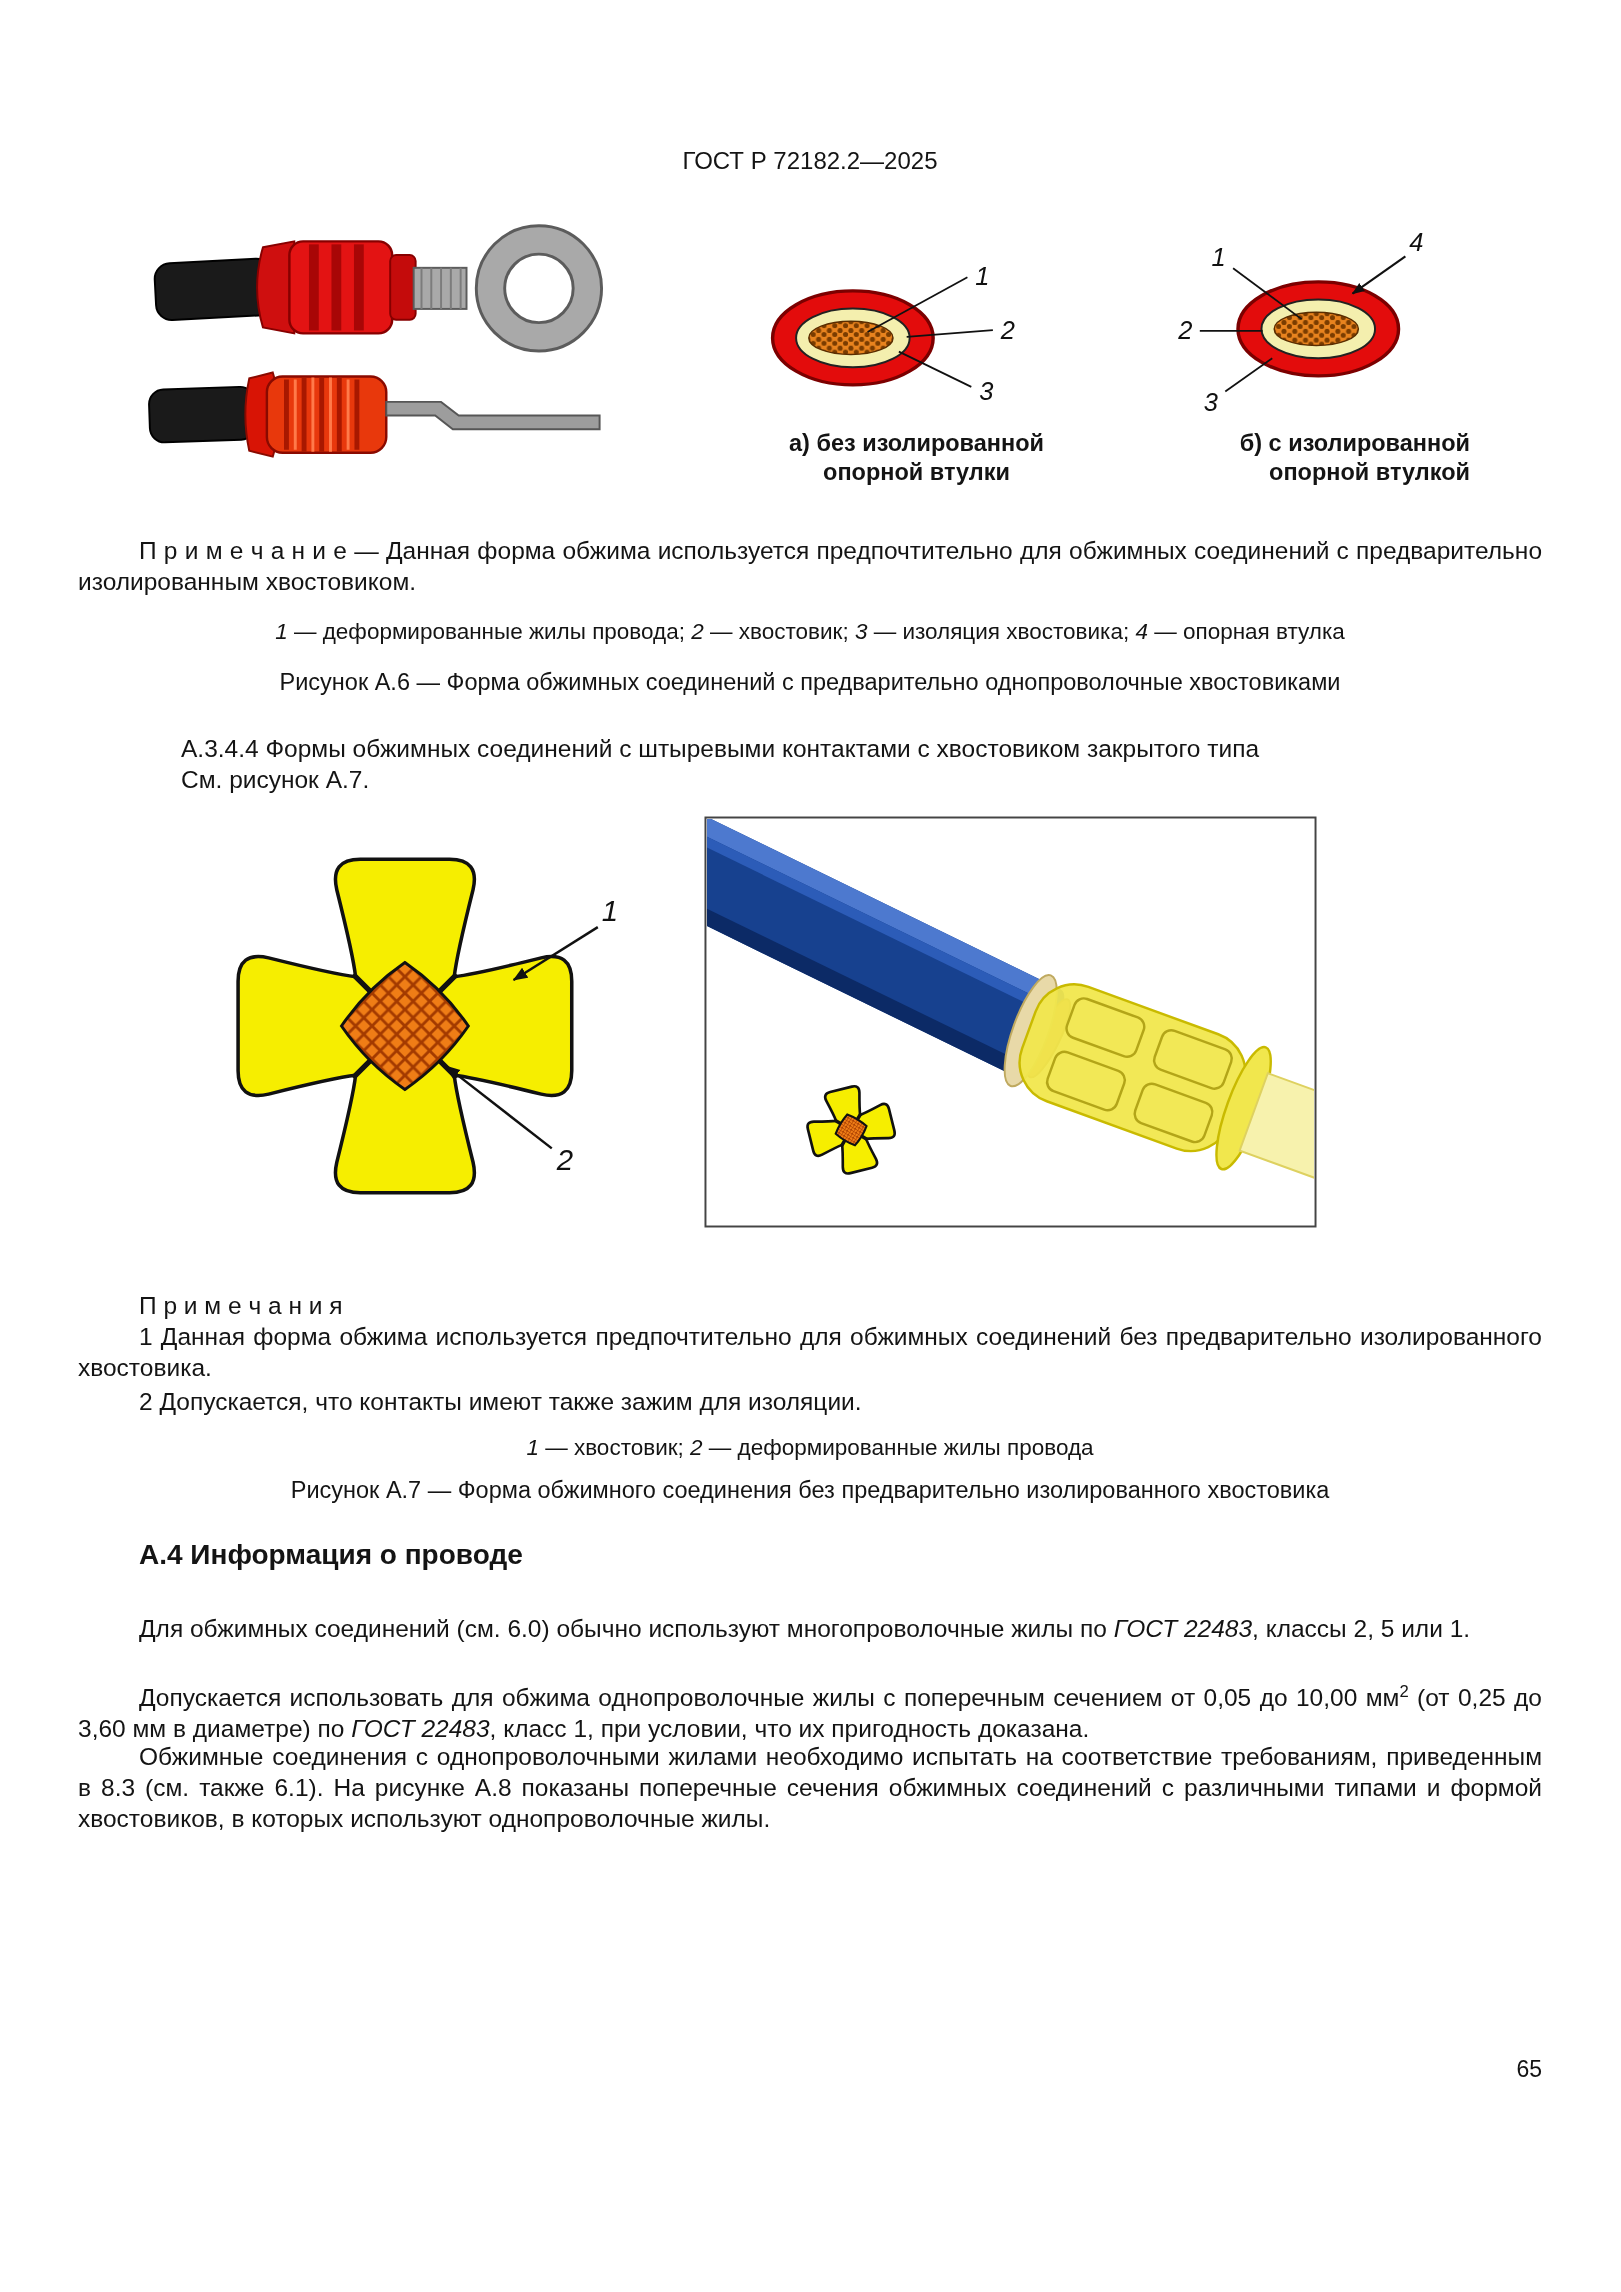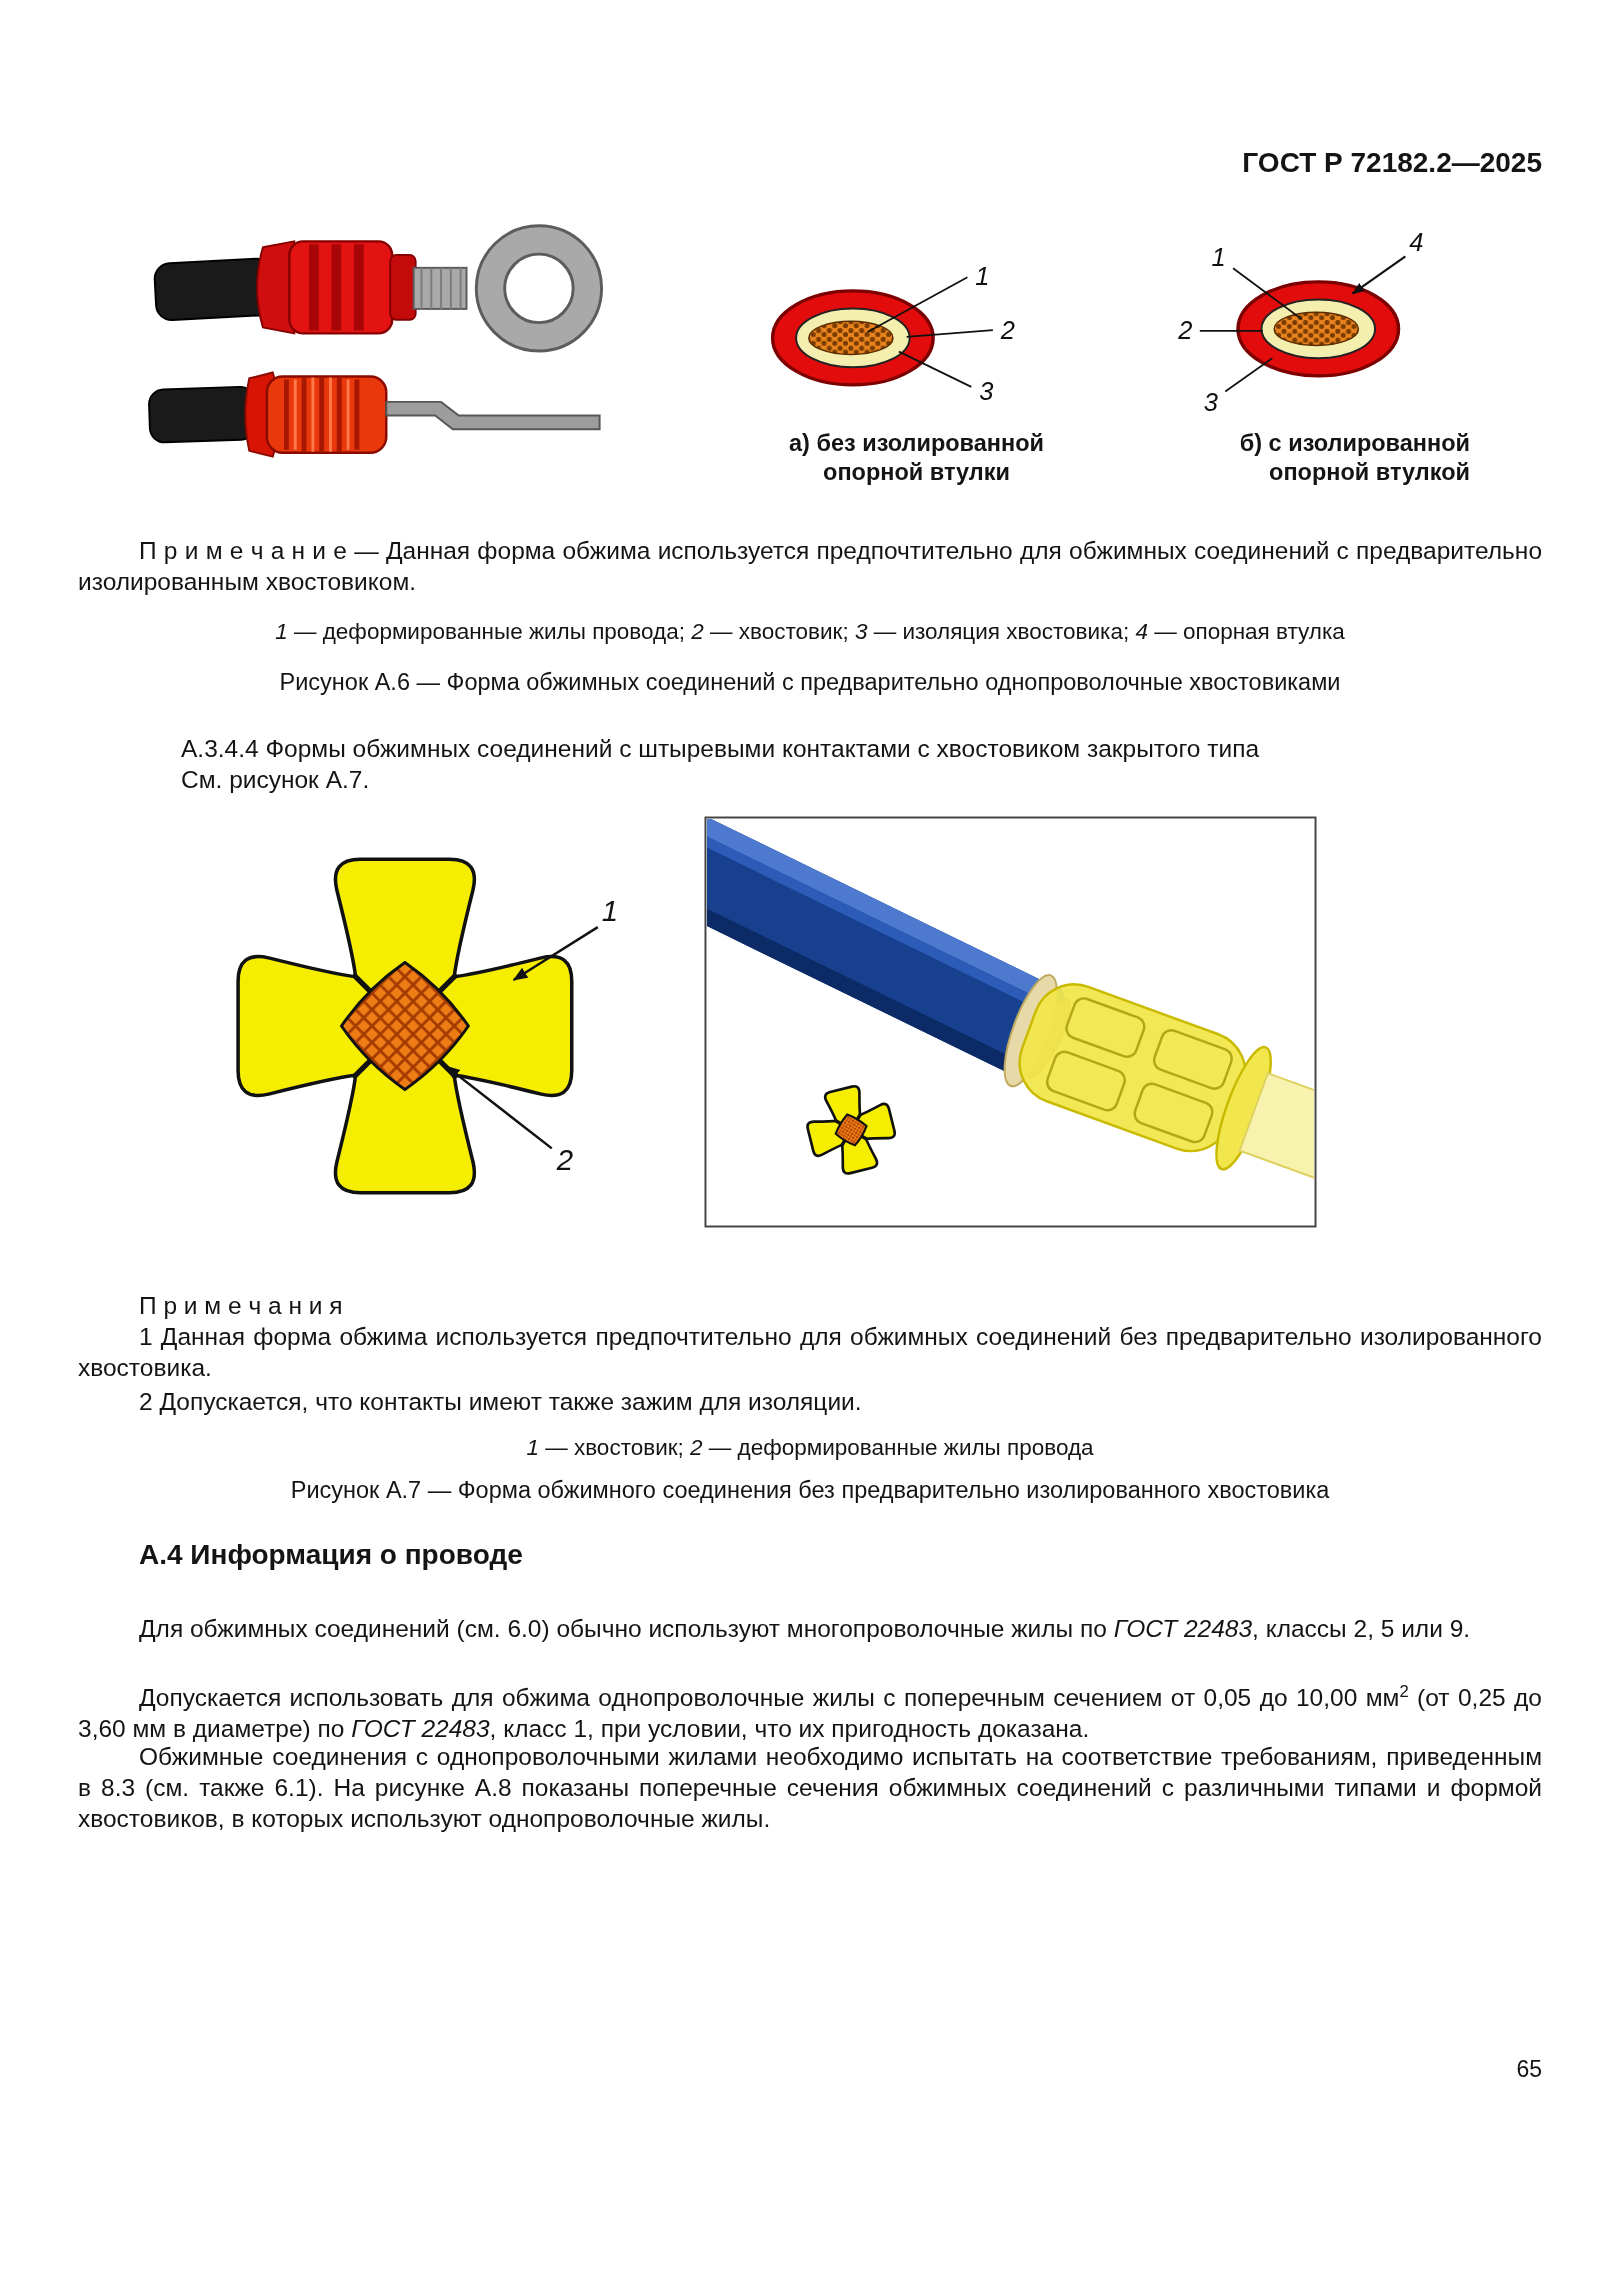--- a/index.html
+++ b/index.html
@@ -2,21 +2,21 @@
 <html><head>
 <meta charset="utf-8">
 <style>
   * { margin:0; padding:0; box-sizing:border-box; }
   html,body { background:#ffffff; }
   .page {
     position:relative; width:1621px; height:2293px; background:#ffffff;
     font-family:"Liberation Sans", sans-serif; color:#141414; overflow:hidden;
   }
   .abs { position:absolute; }
-  .header { font-size:28px; font-weight:bold; text-align:right; }
+  .header { font-size:24px; font-weight:normal; text-align:center; }
   .body-text { font-size:24.5px; line-height:31px; text-align:justify; }
   .indent { text-indent:61px; }
   .subcap { font-size:23.5px; font-weight:bold; line-height:29px; text-align:center; }
   .legend-line { font-size:22.5px; line-height:29px; text-align:center; }
   .fig-caption { font-size:23.5px; line-height:29px; text-align:center; }
   .section-line { font-size:24.5px; line-height:31px; }
   .heading { font-size:28px; font-weight:bold; line-height:31px; }
   .pagenum { font-size:23px; text-align:right; }
   sup { font-size:0.68em; }
   i { font-style:italic; }
@@ -183,21 +183,21 @@
   <p class="abs body-text indent" style="left:78px; top:1290px; width:1464px;">П р и м е ч а н и я</p>
   <p class="abs body-text indent" style="left:78px; top:1321px; width:1464px;">1 Данная форма обжима используется предпочтительно для обжимных соединений без предварительно изолированного хвостовика.</p>
   <p class="abs body-text indent" style="left:78px; top:1386px; width:1464px;">2 Допускается, что контакты имеют также зажим для изоляции.</p>
 
   <p class="abs legend-line" style="left:78px; top:1433px; width:1464px;"><i>1</i><span> — хвостовик; </span><i>2</i><span> — деформированные жилы провода</span></p>
 
   <p class="abs fig-caption" style="left:78px; top:1476px; width:1464px;">Рисунок А.7 — Форма обжимного соединения без предварительно изолированного хвостовика</p>
 
   <div class="abs heading" style="left:139px; top:1539px; width:1404px;">А.4 Информация о проводе</div>
 
-  <p class="abs body-text indent" style="left:78px; top:1613px; width:1464px;"><span>Для обжимных соединений (см. 6.0) обычно используют многопроволочные жилы по </span><i>ГОСТ 22483</i><span>, классы 2, 5 или 9.</span></p>
+  <p class="abs body-text indent" style="left:78px; top:1613px; width:1464px;"><span>Для обжимных соединений (см. 6.0) обычно используют многопроволочные жилы по </span><i>ГОСТ 22483</i><span>, классы 2, 5 или 1.</span></p>
 
   <p class="abs body-text indent" style="left:78px; top:1676px; width:1464px;"><span>Допускается использовать для обжима однопроволочные жилы с поперечным сечением от 0,05 до 10,00 мм</span><sup>2</sup><span> (от 0,25 до 3,60 мм в диаметре) по </span><i>ГОСТ 22483</i><span>, класс 1, при условии, что их пригодность доказана.</span></p>
 
   <p class="abs body-text indent" style="left:78px; top:1741px; width:1464px;">Обжимные соединения с однопроволочными жилами необходимо испытать на соответствие требованиям, приведенным в 8.3 (см. также 6.1). На рисунке А.8 показаны поперечные сечения обжимных соединений с различными типами и формой хвостовиков, в которых используют однопроволочные жилы.</p>
 
   <div class="abs pagenum" style="left:78px; top:2056px; width:1464px;">65</div>
 
 </div>
 
 

